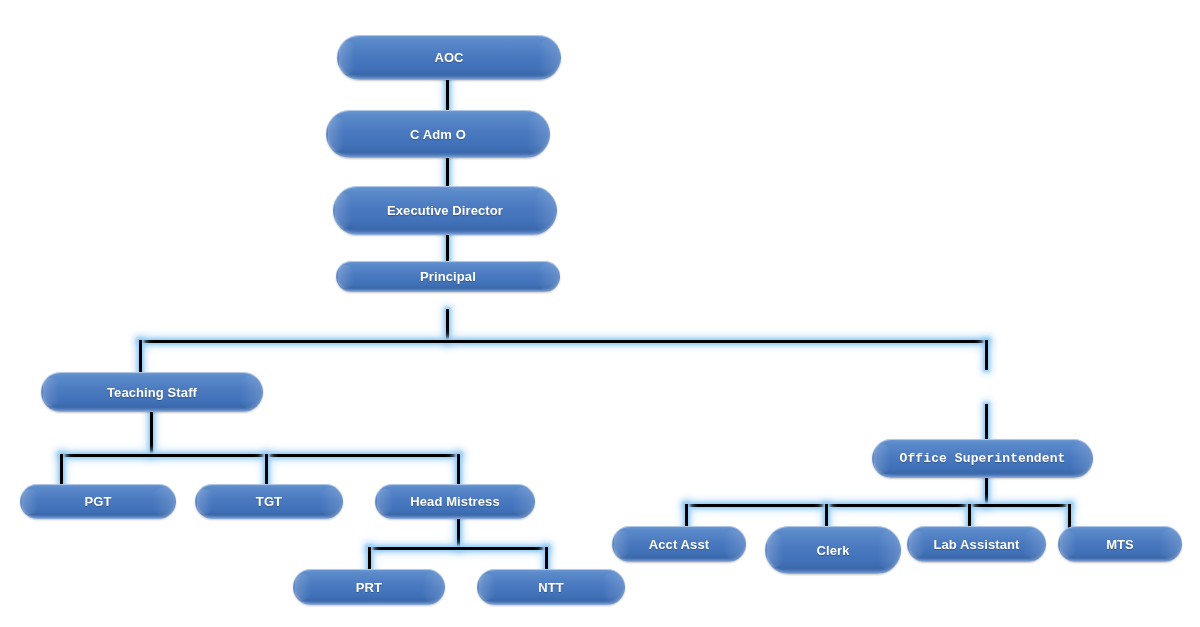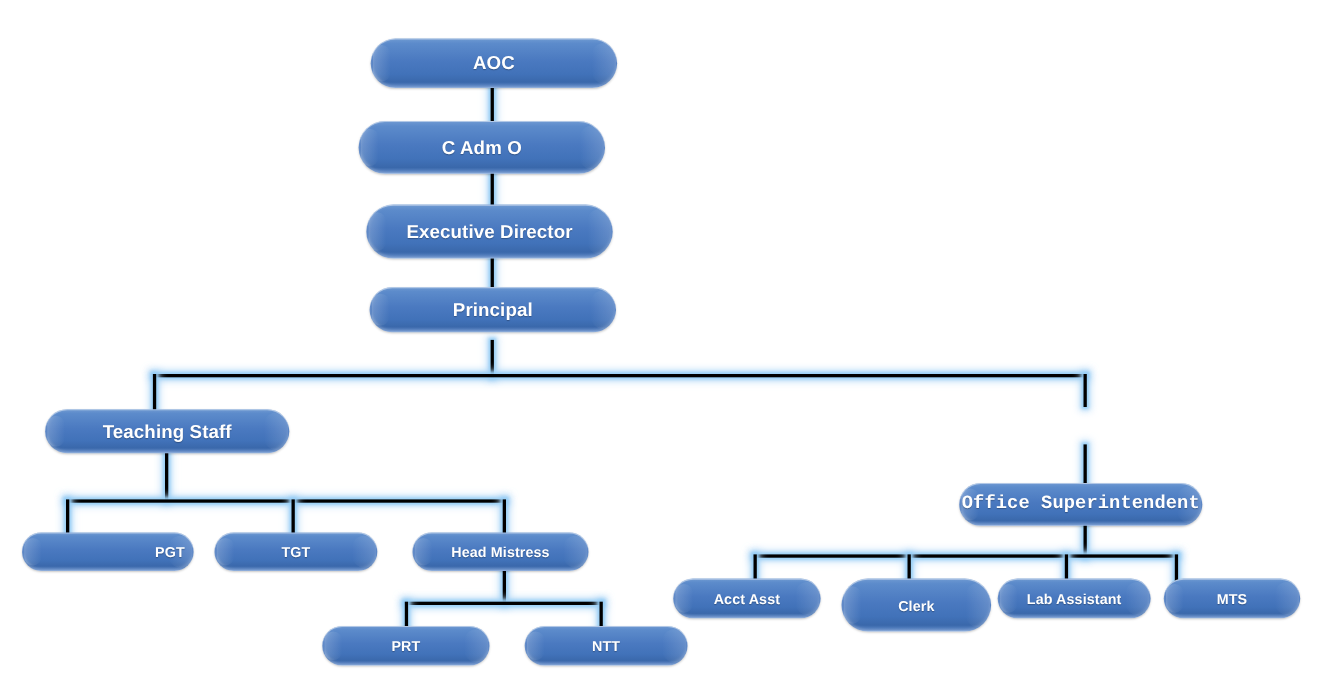--- a/index.html
+++ b/index.html
@@ -79,21 +79,21 @@
     height: 84%;
     border-radius: 999px;
     background: linear-gradient(to left, rgba(255,255,255,0.16), rgba(255,255,255,0));
     pointer-events: none;
   }
   .node .label {
     position: relative;
     z-index: 2;
     color: #ffffff;
     font-weight: bold;
-    font-size: 17px;
+    font-size: 13px;
     letter-spacing: 0.1px;
     line-height: 1;
     white-space: nowrap;
     text-shadow: 0 1px 1px rgba(0,0,0,0.28);
     padding: 0 8px;
   }
   .node.small .label { font-size: 13px; }
 </style>
 </head>
 <body>
@@ -142,30 +142,30 @@
   </div>
 
   <div class="node" style="left:333px; top:186px; width:224px; height:49px;">
     <span class="label">Executive Director</span>
   </div>
 
   <div class="node" style="left:326px; top:110px; width:224px; height:48px;">
     <span class="label">C Adm O</span>
   </div>
 
-  <div class="node" style="left:336px; top:261px; width:224px; height:41px;">
+  <div class="node" style="left:336px; top:261px; width:224px; height:31px;">
     <span class="label">Principal</span>
   </div>
 
   <div class="node" style="left:41px; top:372px; width:222px; height:40px;">
     <span class="label">Teaching Staff</span>
   </div>
 
 
-  <div class="node small" style="left:20px; top:484px; width:156px; height:35px;justify-content:flex-end;">
+  <div class="node small" style="left:20px; top:484px; width:156px; height:35px;">
     <span class="label">PGT</span>
   </div>
 
   <div class="node small" style="left:195px; top:484px; width:148px; height:35px;">
     <span class="label">TGT</span>
   </div>
 
   <div class="node small" style="left:375px; top:484px; width:160px; height:35px;">
     <span class="label">Head Mistress</span>
   </div>

